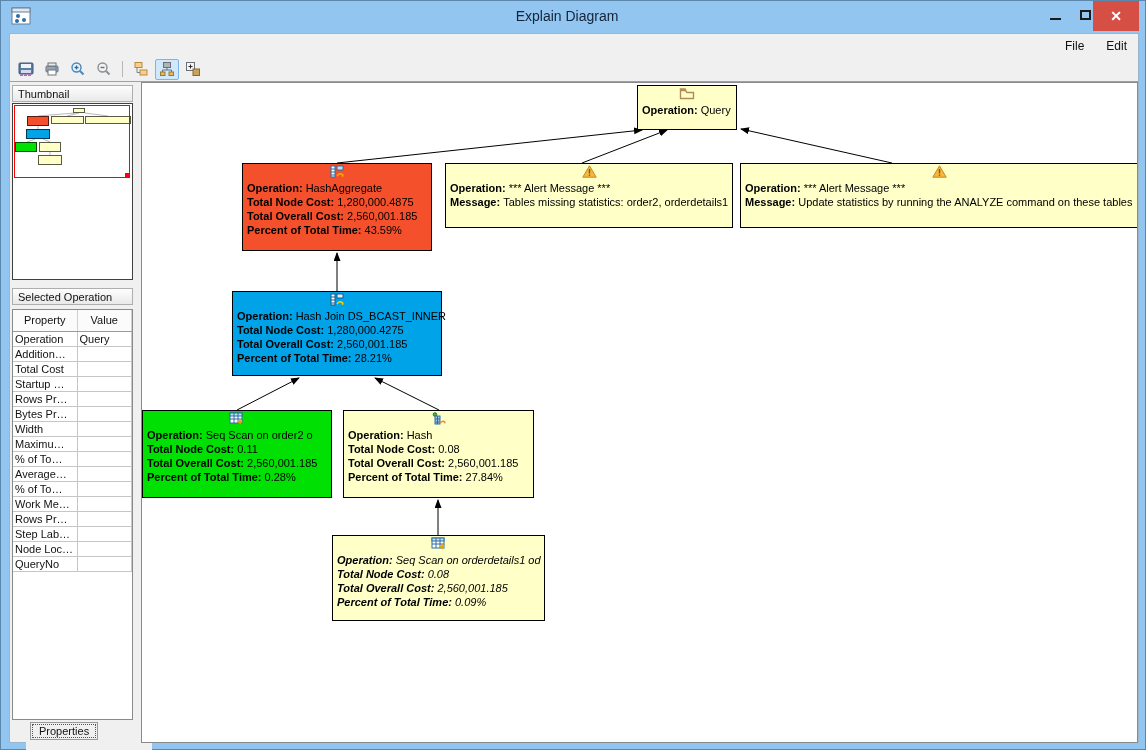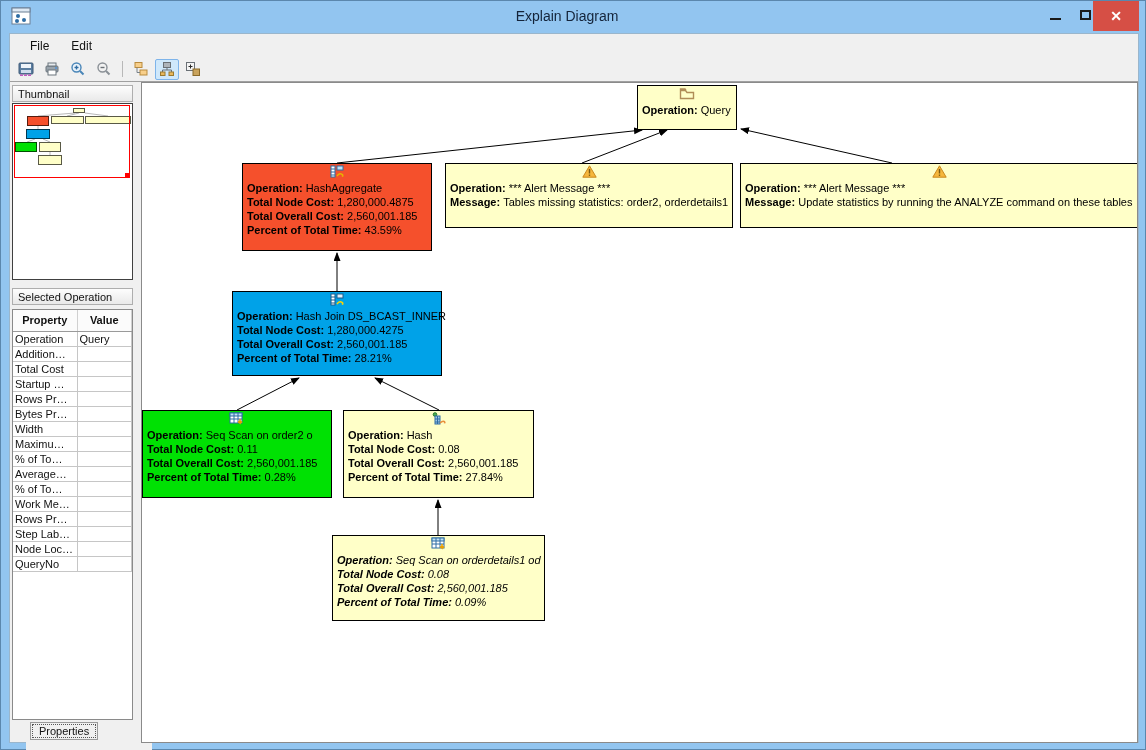--- a/index.html
+++ b/index.html
@@ -14,42 +14,42 @@
   .btn-min { left:1040px; width:28px; }
   .btn-max { left:1070px; width:28px; }
   .btn-close { left:1092px; width:46px; height:30px; }
   .glyph-min { width:11px; height:2px; background:#1a1a1a; margin-top:8px; }
   .glyph-max { width:11px; height:10px; border:2px solid #1a1a1a; background:transparent; }
   .glyph-x { color:#fff; font-size:14px; font-weight:bold; }
 
   
   .inner { position:absolute; left:8px; top:32px; width:1130px; height:710px; background:#f0f0f0; border:1px solid #9ab6cc; }
 
-  .menubar { position:absolute; left:0; top:0; width:100%; height:23px; background:#f0f0f0; display:flex; align-items:center; padding-left:9px; }
+  .menubar { position:absolute; left:0; top:0; width:100%; height:23px; background:#f0f0f0; display:flex; align-items:center; padding-left:9px;justify-content:flex-end; }
   .menu-item { font-size:12px; color:#111; padding:3px 11px; }
   .toolbar { position:absolute; left:0; top:23px; width:100%; height:24px; background:#f0f0f0; display:flex; align-items:center; padding-left:4px; gap:2px; }
   .tool-btn { width:24px; height:21px; display:flex; align-items:center; justify-content:center; border:1px solid transparent; }
   .tool-btn.selected { border:1px solid #7eb4ea; border-radius:2px; }
   .tool-sep { width:1px; height:16px; background:#b8b8b8; margin:0 4px; }
 
   
   .content { position:absolute; left:0; top:47px; width:1128px; height:661px; background:#f0f0f0; border-top:1px solid #a0a0a0; }
 
   
   .leftpanel { position:absolute; left:0; top:0; width:126px; height:661px; }
   .panel-header { position:absolute; left:2px; width:121px; height:17px; background:linear-gradient(#fdfdfd,#e9e9e9); border:1px solid #aeaeae; font-size:11px; color:#111; padding:2px 5px; }
   .hdr-thumb { top:3px; }
   .thumbbox { position:absolute; left:2px; top:21px; width:121px; height:177px; background:#fff; border:1px solid #404040; }
   .mini-node { position:absolute; border:1px solid rgba(0,0,0,0.65); }
   .viewport-rect { position:absolute; left:1px; top:1px; width:116px; height:73px; border:1px solid #ff0000; }
   .viewport-handle { position:absolute; right:-1px; bottom:-1px; width:5px; height:5px; background:#ff0000; }
   .hdr-selop { top:206px; }
   .proptable-box { position:absolute; left:2px; top:227px; width:121px; height:411px; background:#fff; border:1px solid #8a8a8a; overflow:hidden; }
   table.props { border-collapse:collapse; width:100%; font-size:11px; }
-  table.props th { font-weight:bold; text-align:center; background:#fbfbfb; border-bottom:1px solid #9a9a9a; border-right:1px solid #d0d0d0; height:21px; color:#111; }
+  table.props th { font-weight:normal; text-align:center; background:#fbfbfb; border-bottom:1px solid #9a9a9a; border-right:1px solid #d0d0d0; height:21px; color:#111; }
   table.props td { border-bottom:1px solid #c6c6c6; border-right:1px solid #c6c6c6; height:15px; padding:0 2px; white-space:nowrap; overflow:hidden; color:#111; }
   table.props td:first-child, table.props th:first-child { width:64px; }
   .tabbar { position:absolute; left:0px; top:638px; width:126px; height:32px; background:#f0f0f0;margin-left:16px; }
   .prop-tab { position:absolute; left:4px; top:2px; padding:2px 8px; font-size:11px; background:#f0f0f0; border:1px solid #9a9a9a; outline:1px dotted #555; outline-offset:-3px; color:#111; }
 
   
   .canvas { position:absolute; left:131px; top:0px; width:997px; height:661px; background:#fff; border:1px solid #8a8a8a; overflow:hidden; }
   .arrows { position:absolute; left:0; top:0; pointer-events:none; }
   .node { position:absolute; border:1px solid #000; padding:1px 4px 2px 4px; font-size:11px; line-height:14px; color:#000; white-space:nowrap; }
   .node-icon { text-align:center; height:16px; line-height:14px; }

